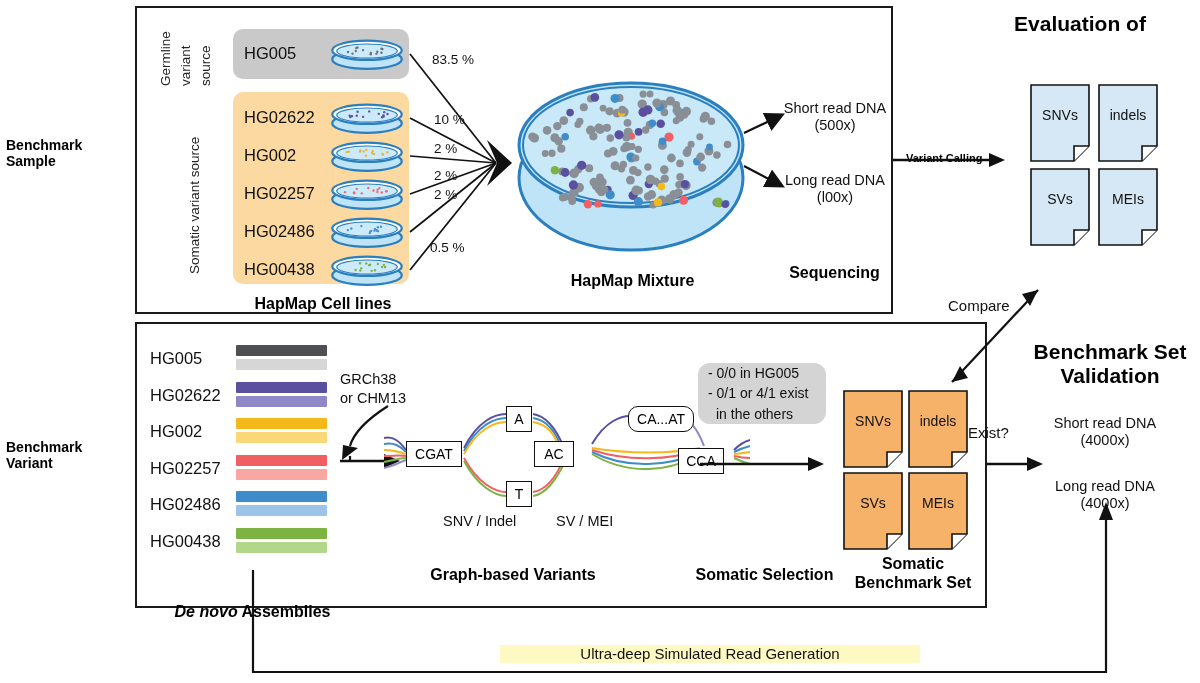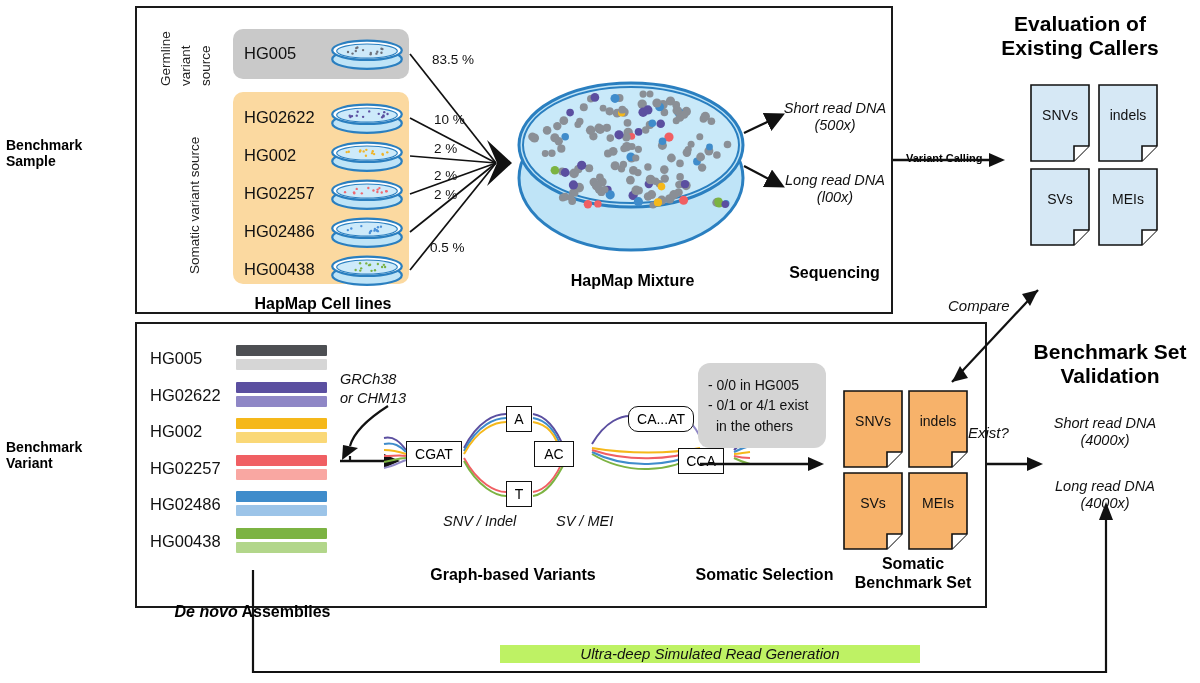--- a/index.html
+++ b/index.html
@@ -7,24 +7,24 @@
   #stage{position:relative;width:1200px;height:683px;overflow:hidden;background:#fff;}
   .abs{position:absolute;}
   .ctr{text-align:center;}
   .panel{position:absolute;border:2px solid #1a1a1a;background:#fff;box-sizing:border-box;}
   .sidelabel{font-weight:bold;font-size:14px;line-height:1.12;text-align:left;}
   .vtext{writing-mode:vertical-rl;transform:rotate(180deg);font-size:13.5px;color:#222;white-space:nowrap;}
   .grpbox{position:absolute;border-radius:10px;}
   .celllabel{font-size:16.5px;color:#111;}
   .pct{font-size:13.5px;color:#111;}
   .cap{font-weight:bold;font-size:16px;}
-  .smalltxt{font-size:14.5px;color:#111;line-height:1.2;font-style:italic;}
+  .smalltxt{font-size:14.5px;color:#111;line-height:1.2;}
   .bar{position:absolute;border-radius:1px;}
   .seqbox{position:absolute;border:1.6px solid #111;background:#fff;font-size:14px;display:flex;align-items:center;justify-content:center;box-sizing:border-box;}
-  .greybubble{position:absolute;background:#d4d4d4;border-radius:12px;box-sizing:border-box;padding:12px 10px;font-size:14px;line-height:1.45;color:#111;}
+  .greybubble{position:absolute;background:#d4d4d4;border-radius:12px;box-sizing:border-box;padding:0 10px;font-size:14px;line-height:1.45;color:#111;}
   svg{overflow:visible;}
 </style>
 </head>
 <body>
 
 <div id="stage">
 
   <div class="abs sidelabel" style="left:6px;top:138px;width:122px;">
     <div>Benchmark</div>
     <div>Sample</div>
@@ -257,21 +257,20 @@
     <div>Long read DNA</div>
     <div>(l00x)</div>
   </div>
 
   <div class="abs cap ctr" style="left:233px;top:295px;width:180px;">HapMap Cell lines</div>
   <div class="abs cap ctr" style="left:530px;top:272px;width:205px;">HapMap Mixture</div>
   <div class="abs cap ctr" style="left:772px;top:264px;width:125px;">Sequencing</div>
 
   <div class="abs cap ctr" style="left:960px;top:12px;width:240px;font-size:21px;line-height:1.15;">
     <div>Evaluation of</div>
-    <div>Existing Callers</div>
   </div>
 
   <div class="abs cap" style="left:906px;top:152px;font-size:11px;">Variant Calling</div>
   <svg class="abs" style="left:893px;top:150px;width:120px;height:22px;">
     <line x1="0" y1="10" x2="96" y2="10" stroke="#111" stroke-width="2.4"></line>
     <polygon points="96,3 112,10 96,17" fill="#111"></polygon>
   </svg>
 
   <div id="calldocs">
       <div class="abs" style="left:1030px;top:84px;width:60px;height:78px;"><svg width="60" height="78" viewBox="0 0 60 78">
@@ -436,21 +435,21 @@
   </div>
   <div class="abs ctr smalltxt" style="left:1035px;top:478px;width:140px;">
     <div>Long read DNA</div>
     <div>(4000x)</div>
   </div>
 
   <svg class="abs" style="left:0;top:0;width:1200px;height:683px;pointer-events:none;">
     <polyline points="253,570 253,672 1106,672 1106,516" fill="none" stroke="#111" stroke-width="2.2"></polyline>
     <polygon points="1099,520 1106,502 1113,520" fill="#111"></polygon>
   </svg>
-  <div class="abs ctr smalltxt" style="left:500px;top:645px;width:420px;font-size:15px;background:#bef264;">Ultra-deep Simulated Read Generation</div>
+  <div class="abs ctr smalltxt" style="left:500px;top:645px;width:420px;font-size:15px;background:#fef9c3;">Ultra-deep Simulated Read Generation</div>
 
 <svg class="abs" style="left:330px;top:32px;width:74px;height:44px;" viewBox="0 0 100 46">
       <ellipse cx="50" cy="30" rx="47" ry="13" fill="#bfe4f7" stroke="#2a7fc0" stroke-width="3"></ellipse>
       <ellipse cx="50" cy="18" rx="47" ry="13" fill="#ffffff" stroke="#2a7fc0" stroke-width="3"></ellipse>
       <ellipse cx="50" cy="19" rx="41" ry="9.5" fill="#cdeafa" stroke="#2a7fc0" stroke-width="1.6"></ellipse>
       <circle cx="55.17693087883514" cy="21.577019480314696" r="1.6" fill="#6b6f7a"></circle>
       <circle cx="36.9811823442504" cy="14.197950555592678" r="1.6" fill="#6b6f7a"></circle>
       <circle cx="63.932630909605095" cy="19.976300423090077" r="1.6" fill="#6b6f7a"></circle>
       <circle cx="24.340646337292444" cy="20.248545438300052" r="1.6" fill="#6b6f7a"></circle>
       <circle cx="69.54932810312607" cy="21.3488931780795" r="1.6" fill="#6b6f7a"></circle>

